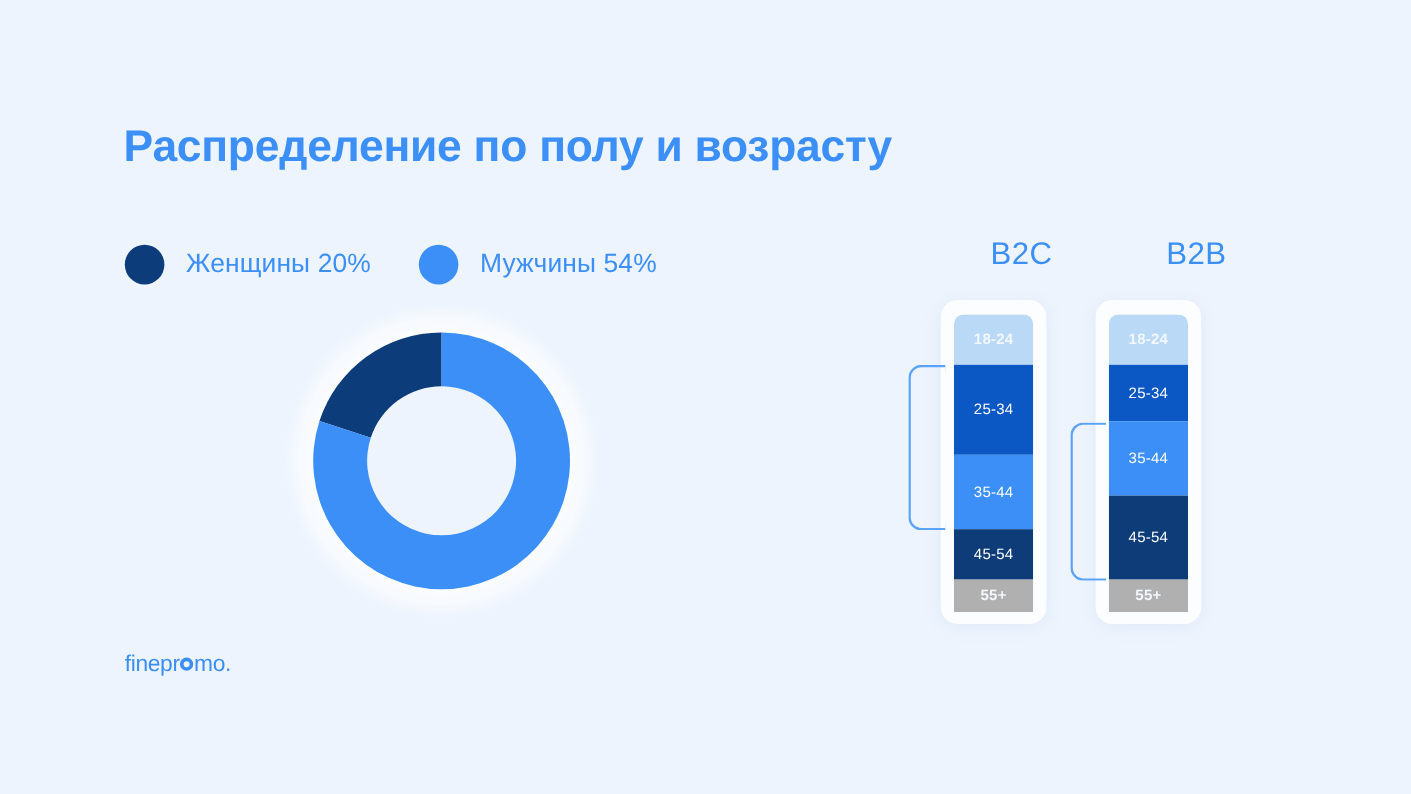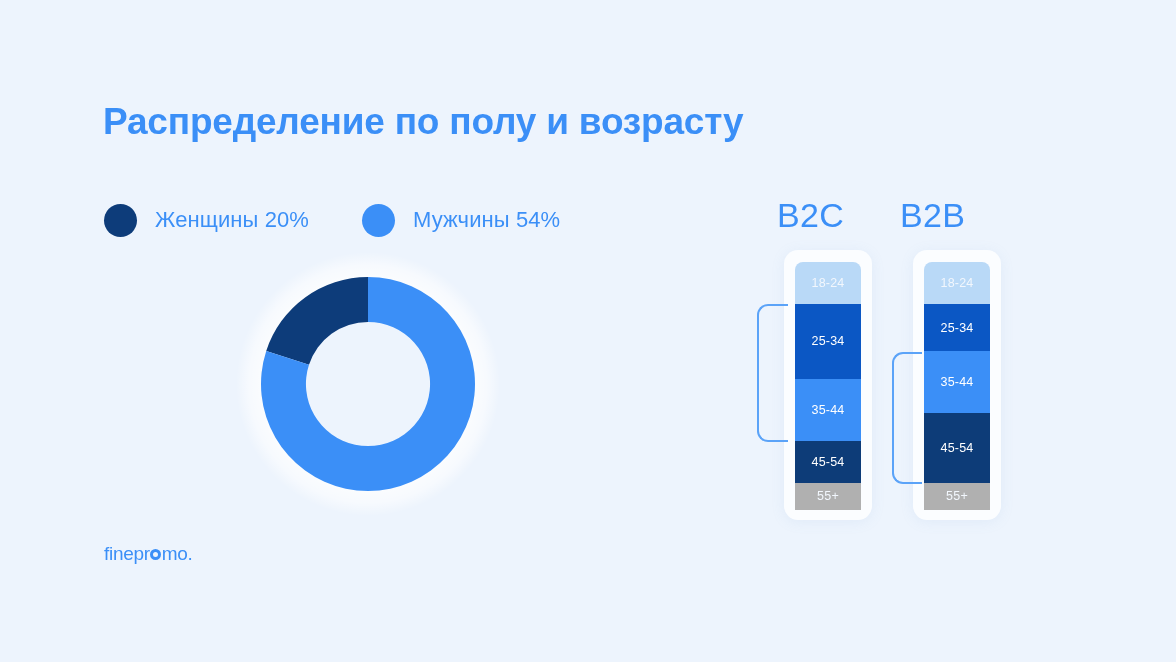--- a/index.html
+++ b/index.html
@@ -37,21 +37,21 @@
     white-space: nowrap;
   }
 
   
   .legend {
     position: absolute;
     left: 104px;
     top: 200px;
     display: flex;
     align-items: center;
-    gap: 53px;
+    gap: 40px;
     height: 40px;
   }
   .legend-item {
     display: flex;
     align-items: center;
     gap: 18px;
   }
   .legend-dot {
     width: 33px;
     height: 33px;
@@ -90,28 +90,28 @@
   .cols {
     position: absolute;
     left: 740px;
     top: 196px;
     width: 300px;
     height: 330px;
   }
   .col-head {
     position: absolute;
     top: 0;
-    font-size: 34px;
+    font-size: 26px;
     color: #3b8ff7;
     letter-spacing: 0.3px;
-    text-align: left;
+    text-align: right;
     width: 100px;
   }
   .col-head.b2c { left: 37px; }
-  .col-head.b2b { left: 160px; }
+  .col-head.b2b { left: 182px; }
 
   .col-card {
     position: absolute;
     top: 54px;
     width: 88px;
     height: 270px;
     background: #fbfdff;
     border-radius: 14px;
     box-shadow: 0 2px 14px rgba(120,160,210,0.10);
   }
@@ -132,21 +132,21 @@
 
   .seg {
     display: flex;
     align-items: center;
     justify-content: center;
     color: #ffffff;
     font-size: 12.5px;
     letter-spacing: 0.2px;
     white-space: nowrap;
   }
-  .seg.light-txt { color: #f2f7fd; }
+  .seg.light-txt { color: #f2f7fd; font-weight: bold; }
 
   
   .bracket {
     position: absolute;
     border: 2px solid #5ba3f8;
     border-right: none;
     border-radius: 11px 0 0 11px;
   }
   .bracket.b2c { left: 17px; top: 108px; width: 31px; height: 138px; }
   .bracket.b2b { left: 152px; top: 156px; width: 30px; height: 132px; }

